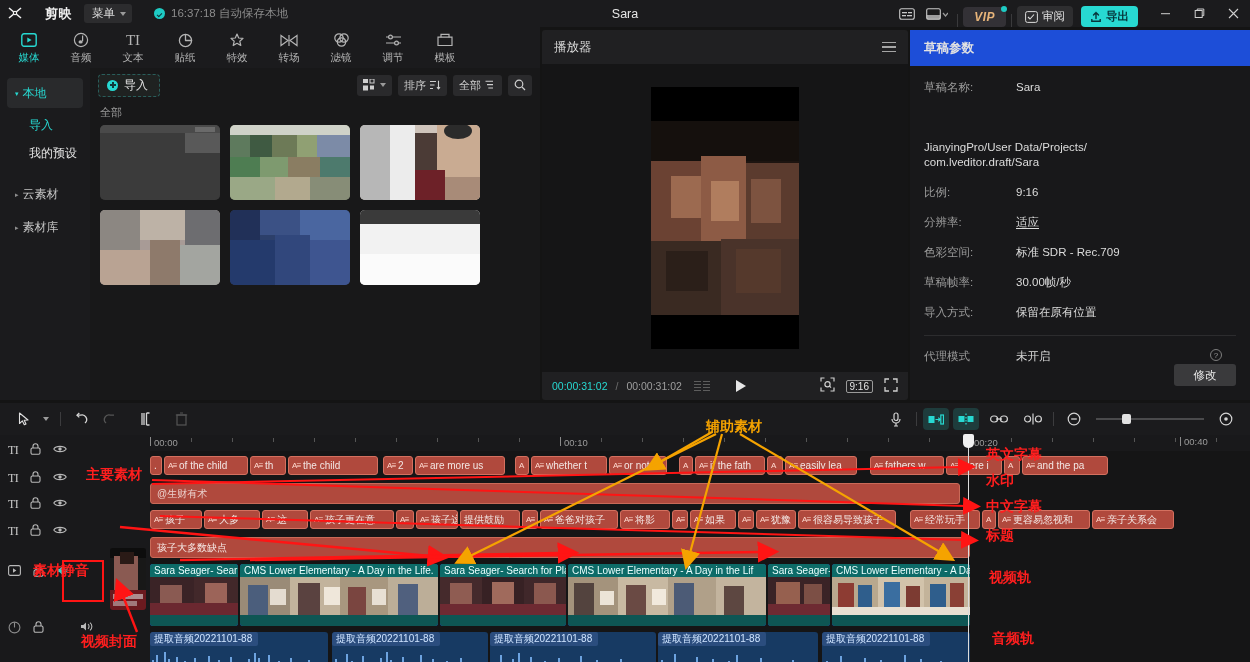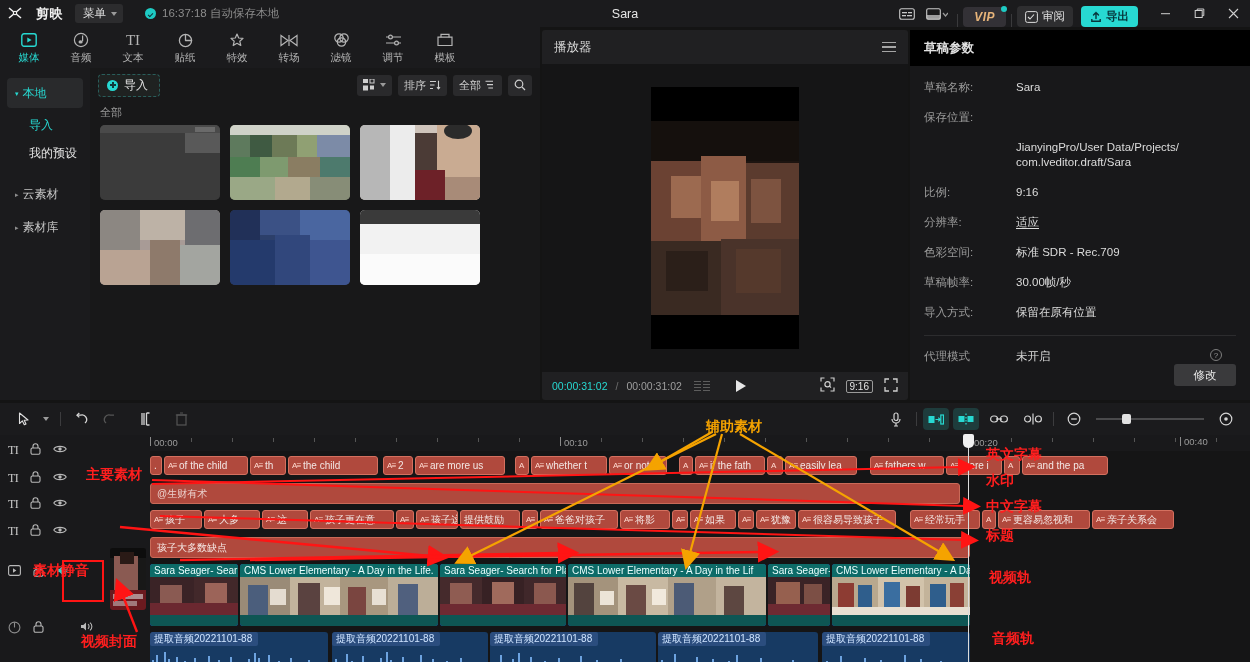--- a/index.html
+++ b/index.html
@@ -11,21 +11,21 @@
     font-size:12px;
     -webkit-font-smoothing:antialiased;
   }
   .app { position:relative; width:1250px; height:662px; background:#141414; }
 
   
   .titlebar{
     position:absolute; left:0; top:0; width:1250px; height:27px;
     background:#1b1b1d; display:flex; align-items:center;
   }
-  .logo-wrap{ display:flex; align-items:center; gap:13px; padding-left:8px; }
+  .logo-wrap{ display:flex; align-items:center; gap:22px; padding-left:8px; }
   .logo-mark{ width:15px; height:13px; position:relative; }
   .logo-mark svg{ display:block; }
   .logo-text{ font-size:13px; color:#f2f2f2; letter-spacing:0.5px; font-weight:bold;}
   .menu-btn{
     margin-left:12px; height:19px; padding:0 6px 0 8px; background:#2c2c2e;
     border-radius:3px; display:flex; align-items:center; gap:5px;
     font-size:11.5px; color:#dcdcdc;
   }
   .caret{ width:0;height:0;border-left:3.5px solid transparent;border-right:3.5px solid transparent;border-top:4px solid #9b9b9b; }
   .autosave{ margin-left:22px; display:flex; align-items:center; gap:6px; color:#8c8c8c; font-size:11.5px;}
@@ -125,21 +125,21 @@
   .tcode.dim{ color:#9e9e9e; }
   .tslash{ color:#6f6f6f;font-size:10.5px;}
   .frames{ display:flex;gap:2px;margin-left:4px;}
   .frames i{ display:block;width:7px;height:11px;background:repeating-linear-gradient(#5d5d5d 0 1px,transparent 1px 3px);}
   .playbtn{ margin-left:18px;width:0;height:0;border-left:10px solid #e6e6e6;border-top:6px solid transparent;border-bottom:6px solid transparent;}
   .pf-right{ margin-left:auto;display:flex;align-items:center;gap:11px;color:#d0d0d0;}
   .ratio-box{ border:1px solid #9a9a9a;border-radius:2px;padding:0 3px;font-size:10px;color:#e3e3e3;}
 
   
   .rightpanel{
-    position:absolute;left:910px;top:30px;width:340px;height:370px;background:#000000;
+    position:absolute;left:910px;top:30px;width:340px;height:370px;background:#1d4ed8;
   }
   .rp-head{ height:36px;display:flex;align-items:center;padding-left:14px;font-size:12.5px;color:#e2e2e2;font-weight:bold;}
   .rp-body{ background:#18181a;height:334px;padding:14px 14px 0 14px;position:relative;}
   .prow{ display:flex;margin-bottom:15px;font-size:11.5px;line-height:15px;}
   .pkey{ width:92px;color:#9b9b9b;flex-shrink:0;}
   .pval{ color:#dcdcdc;}
   .pval.link{ text-decoration:underline;text-underline-offset:2px;}
   .blurbar{ width:165px;height:13px;background:linear-gradient(90deg,#4b4b4b,#5a5a5a 40%,#454545 70%,#525252);filter:blur(2.2px);border-radius:2px;margin-bottom:3px;}
   .rp-sep{ height:1px;background:#2c2c2e;margin:2px 0 13px 0;}
   .help-i{ position:absolute;right:14px;width:12px;height:12px;border:1px solid #7d7d7d;border-radius:50%;color:#9a9a9a;font-size:8px;display:flex;align-items:center;justify-content:center;}
@@ -565,21 +565,20 @@
   <div class="rightpanel">
     <div class="rp-head">草稿参数</div>
     <div class="rp-body">
 
       <div class="prow">
         <span class="pkey">草稿名称:</span>
         <span class="pval">Sara</span>
       </div>
 
       <div class="prow">
-        <span class="pkey">保存位置:</span>
         <span class="pval" style="white-space:pre-line;">
           <span class="blurbar"></span>
           <span>JianyingPro/User Data/Projects/<br>com.lveditor.draft/Sara</span>
         </span>
       </div>
 
       <div class="prow">
         <span class="pkey">比例:</span>
         <span class="pval">9:16</span>
       </div>

